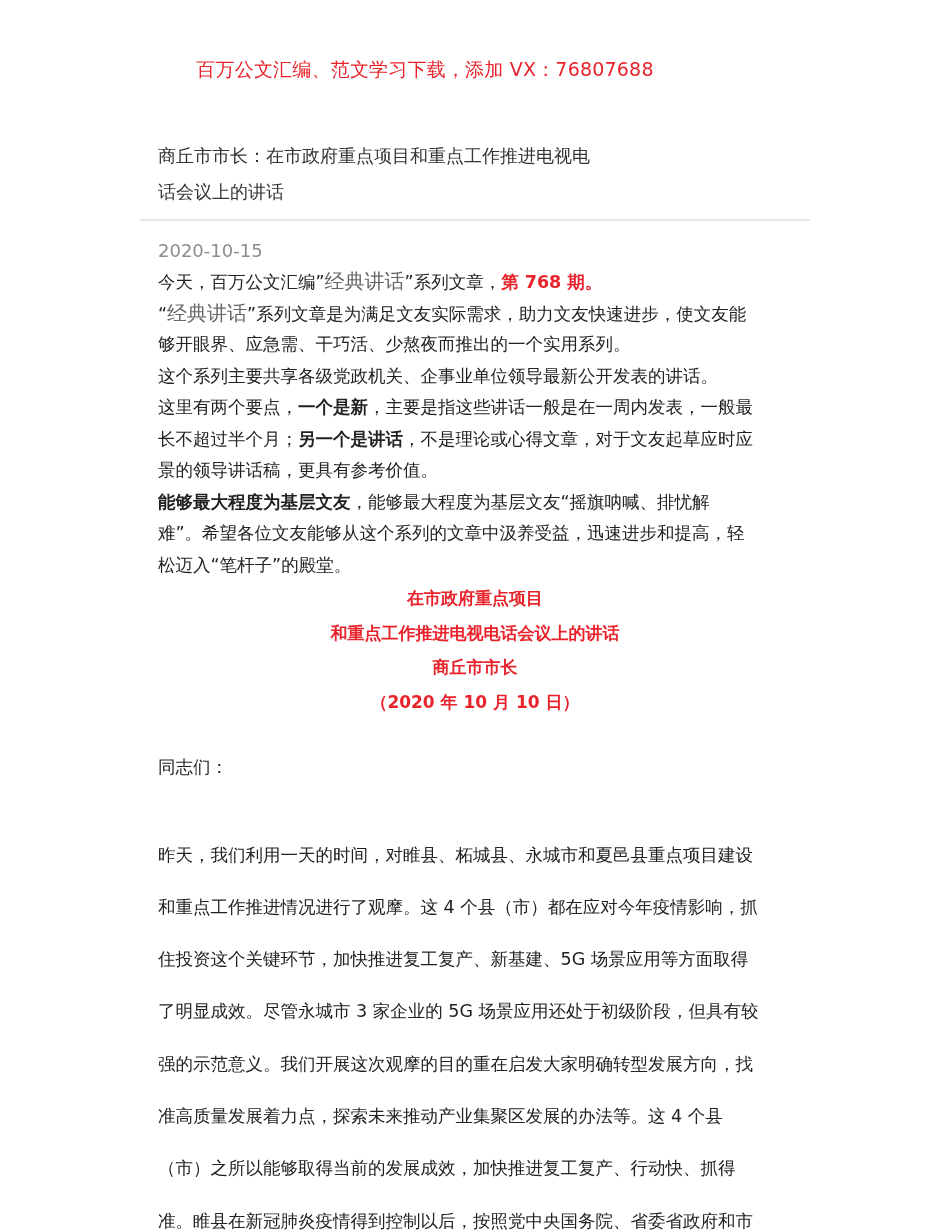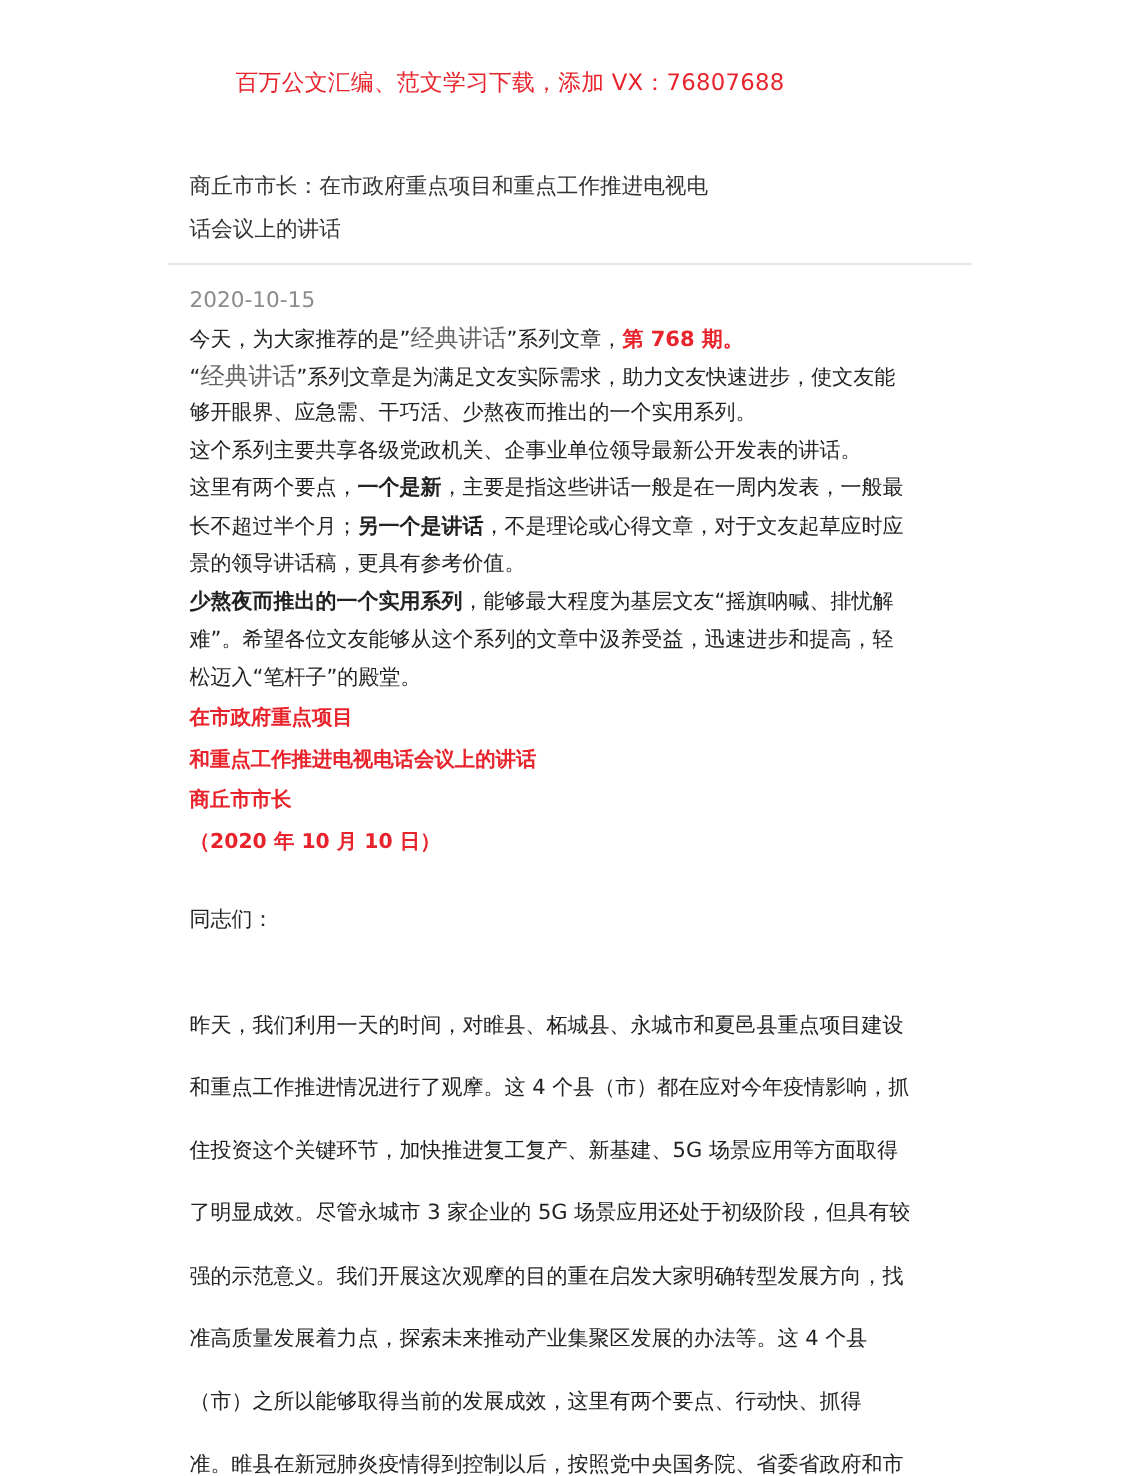--- a/index.html
+++ b/index.html
@@ -12,67 +12,67 @@
     .title-rule { position: absolute; left: 140px; top: 219px; width: 670px; height: 2px;
                   background: #e6e6e6; }
     .date { position: absolute; left: 158px; top: 239px; font-size: 18px; line-height: 24px;
             color: #8c8c8c; }
     .content { position: absolute; left: 158px; top: 266px; width: 640px; font-size: 17.5px;
                color: #222222; }
     .line { height: 31.5px; line-height: 31.5px; white-space: nowrap; }
     .serif-gray { font-family: "DejaVu Serif", "Liberation Serif", serif; color: #666666; font-size: 20px; }
     .red-bold { color: #e8232b; font-weight: bold; }
     .bold { font-weight: bold; }
-    .center-red { text-align: left; color: #e8232b; font-weight: bold; font-size: 17px;
+    .center-red { text-align: center; color: #e8232b; font-weight: bold; font-size: 17px;
                   height: 34.5px; line-height: 34.5px; width: 634px; white-space: nowrap; }
     .gap { height: 33px; }
     .gap-lg { height: 36px; }
     .body-line { height: 34.3px; line-height: 34.3px; white-space: nowrap; margin-top: 18px; }
   </style>
 </head>
 <body>
 
 <div class="banner">百万公文汇编、范文学习下载，添加 VX：76807688</div>
 
 <h1 class="title">
   <div>商丘市市长：在市政府重点项目和重点工作推进电视电</div>
   <div>话会议上的讲话</div>
 </h1>
 <div class="title-rule"></div>
 
 <div class="date">2020-10-15</div>
 
 <div class="content">
-  <div class="line"><span>今天，为大家推荐的是”</span><span class="serif-gray">经典讲话</span><span>”系列文章，</span><span class="red-bold">第 768 期。</span></div>
+  <div class="line"><span>今天，百万公文汇编”</span><span class="serif-gray">经典讲话</span><span>”系列文章，</span><span class="red-bold">第 768 期。</span></div>
 
   <div class="line"><span> “</span><span class="serif-gray">经典讲话</span><span>”系列文章是为满足文友实际需求，助力文友快速进步，使文友能</span></div>
   <div class="line">够开眼界、应急需、干巧活、少熬夜而推出的一个实用系列。</div>
 
   <div class="line">这个系列主要共享各级党政机关、企事业单位领导最新公开发表的讲话。</div>
 
   <div class="line"><span>这里有两个要点，</span><span class="bold">一个是新</span><span>，主要是指这些讲话一般是在一周内发表，一般最</span></div>
   <div class="line"><span>长不超过半个月；</span><span class="bold">另一个是讲话</span><span>，不是理论或心得文章，对于文友起草应时应</span></div>
   <div class="line">景的领导讲话稿，更具有参考价值。</div>
 
-  <div class="line"><span class="bold">少熬夜而推出的一个实用系列</span><span>，能够最大程度为基层文友“摇旗呐喊、排忧解</span></div>
+  <div class="line"><span class="bold">能够最大程度为基层文友</span><span>，能够最大程度为基层文友“摇旗呐喊、排忧解</span></div>
   <div class="line">难”。希望各位文友能够从这个系列的文章中汲养受益，迅速进步和提高，轻</div>
   <div class="line">松迈入“笔杆子”的殿堂。</div>
 
   <div class="center-red">在市政府重点项目</div>
   <div class="center-red">和重点工作推进电视电话会议上的讲话</div>
   <div class="center-red">商丘市市长</div>
   <div class="center-red">（2020 年 10 月 10 日）</div>
 
   <div class="gap"></div>
   <div class="line">同志们：</div>
   <div class="gap-lg"></div>
 
   <div>
     <div class="body-line">昨天，我们利用一天的时间，对睢县、柘城县、永城市和夏邑县重点项目建设</div>
     <div class="body-line">和重点工作推进情况进行了观摩。这 4 个县（市）都在应对今年疫情影响，抓</div>
     <div class="body-line">住投资这个关键环节，加快推进复工复产、新基建、5G 场景应用等方面取得</div>
     <div class="body-line">了明显成效。尽管永城市 3 家企业的 5G 场景应用还处于初级阶段，但具有较</div>
     <div class="body-line">强的示范意义。我们开展这次观摩的目的重在启发大家明确转型发展方向，找</div>
     <div class="body-line">准高质量发展着力点，探索未来推动产业集聚区发展的办法等。这 4 个县</div>
-    <div class="body-line">（市）之所以能够取得当前的发展成效，这里有两个要点、行动快、抓得</div>
+    <div class="body-line">（市）之所以能够取得当前的发展成效，加快推进复工复产、行动快、抓得</div>
     <div class="body-line">准。睢县在新冠肺炎疫情得到控制以后，按照党中央国务院、省委省政府和市</div>
   </div>
 </div>
 
 </body></html>

